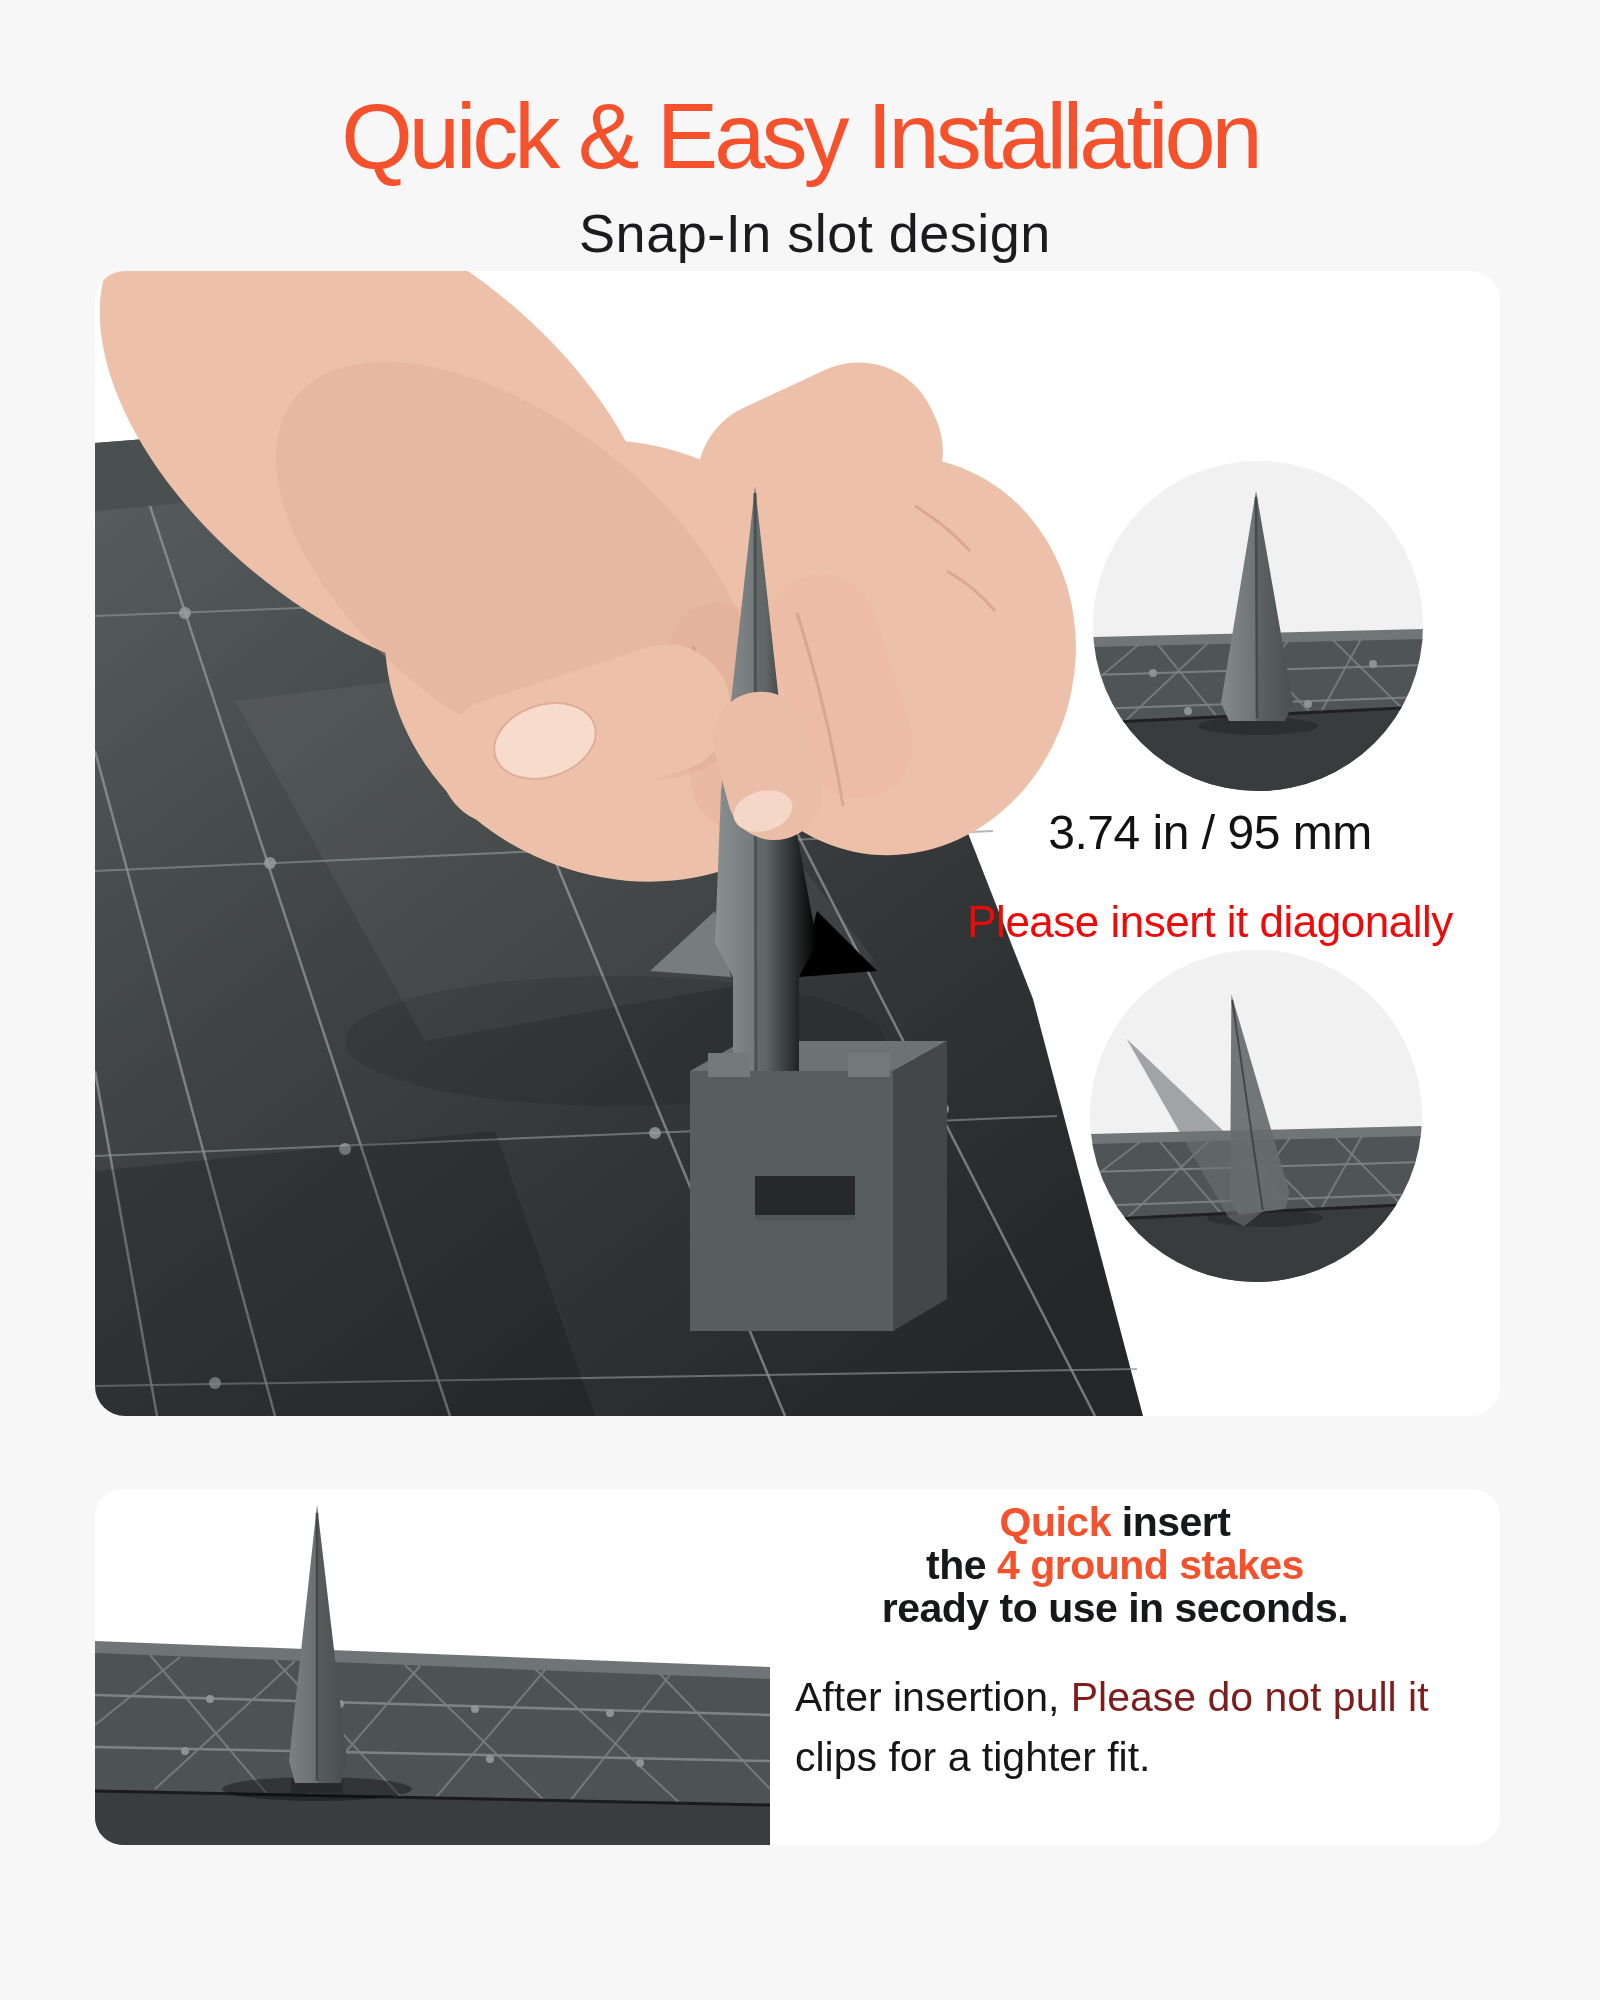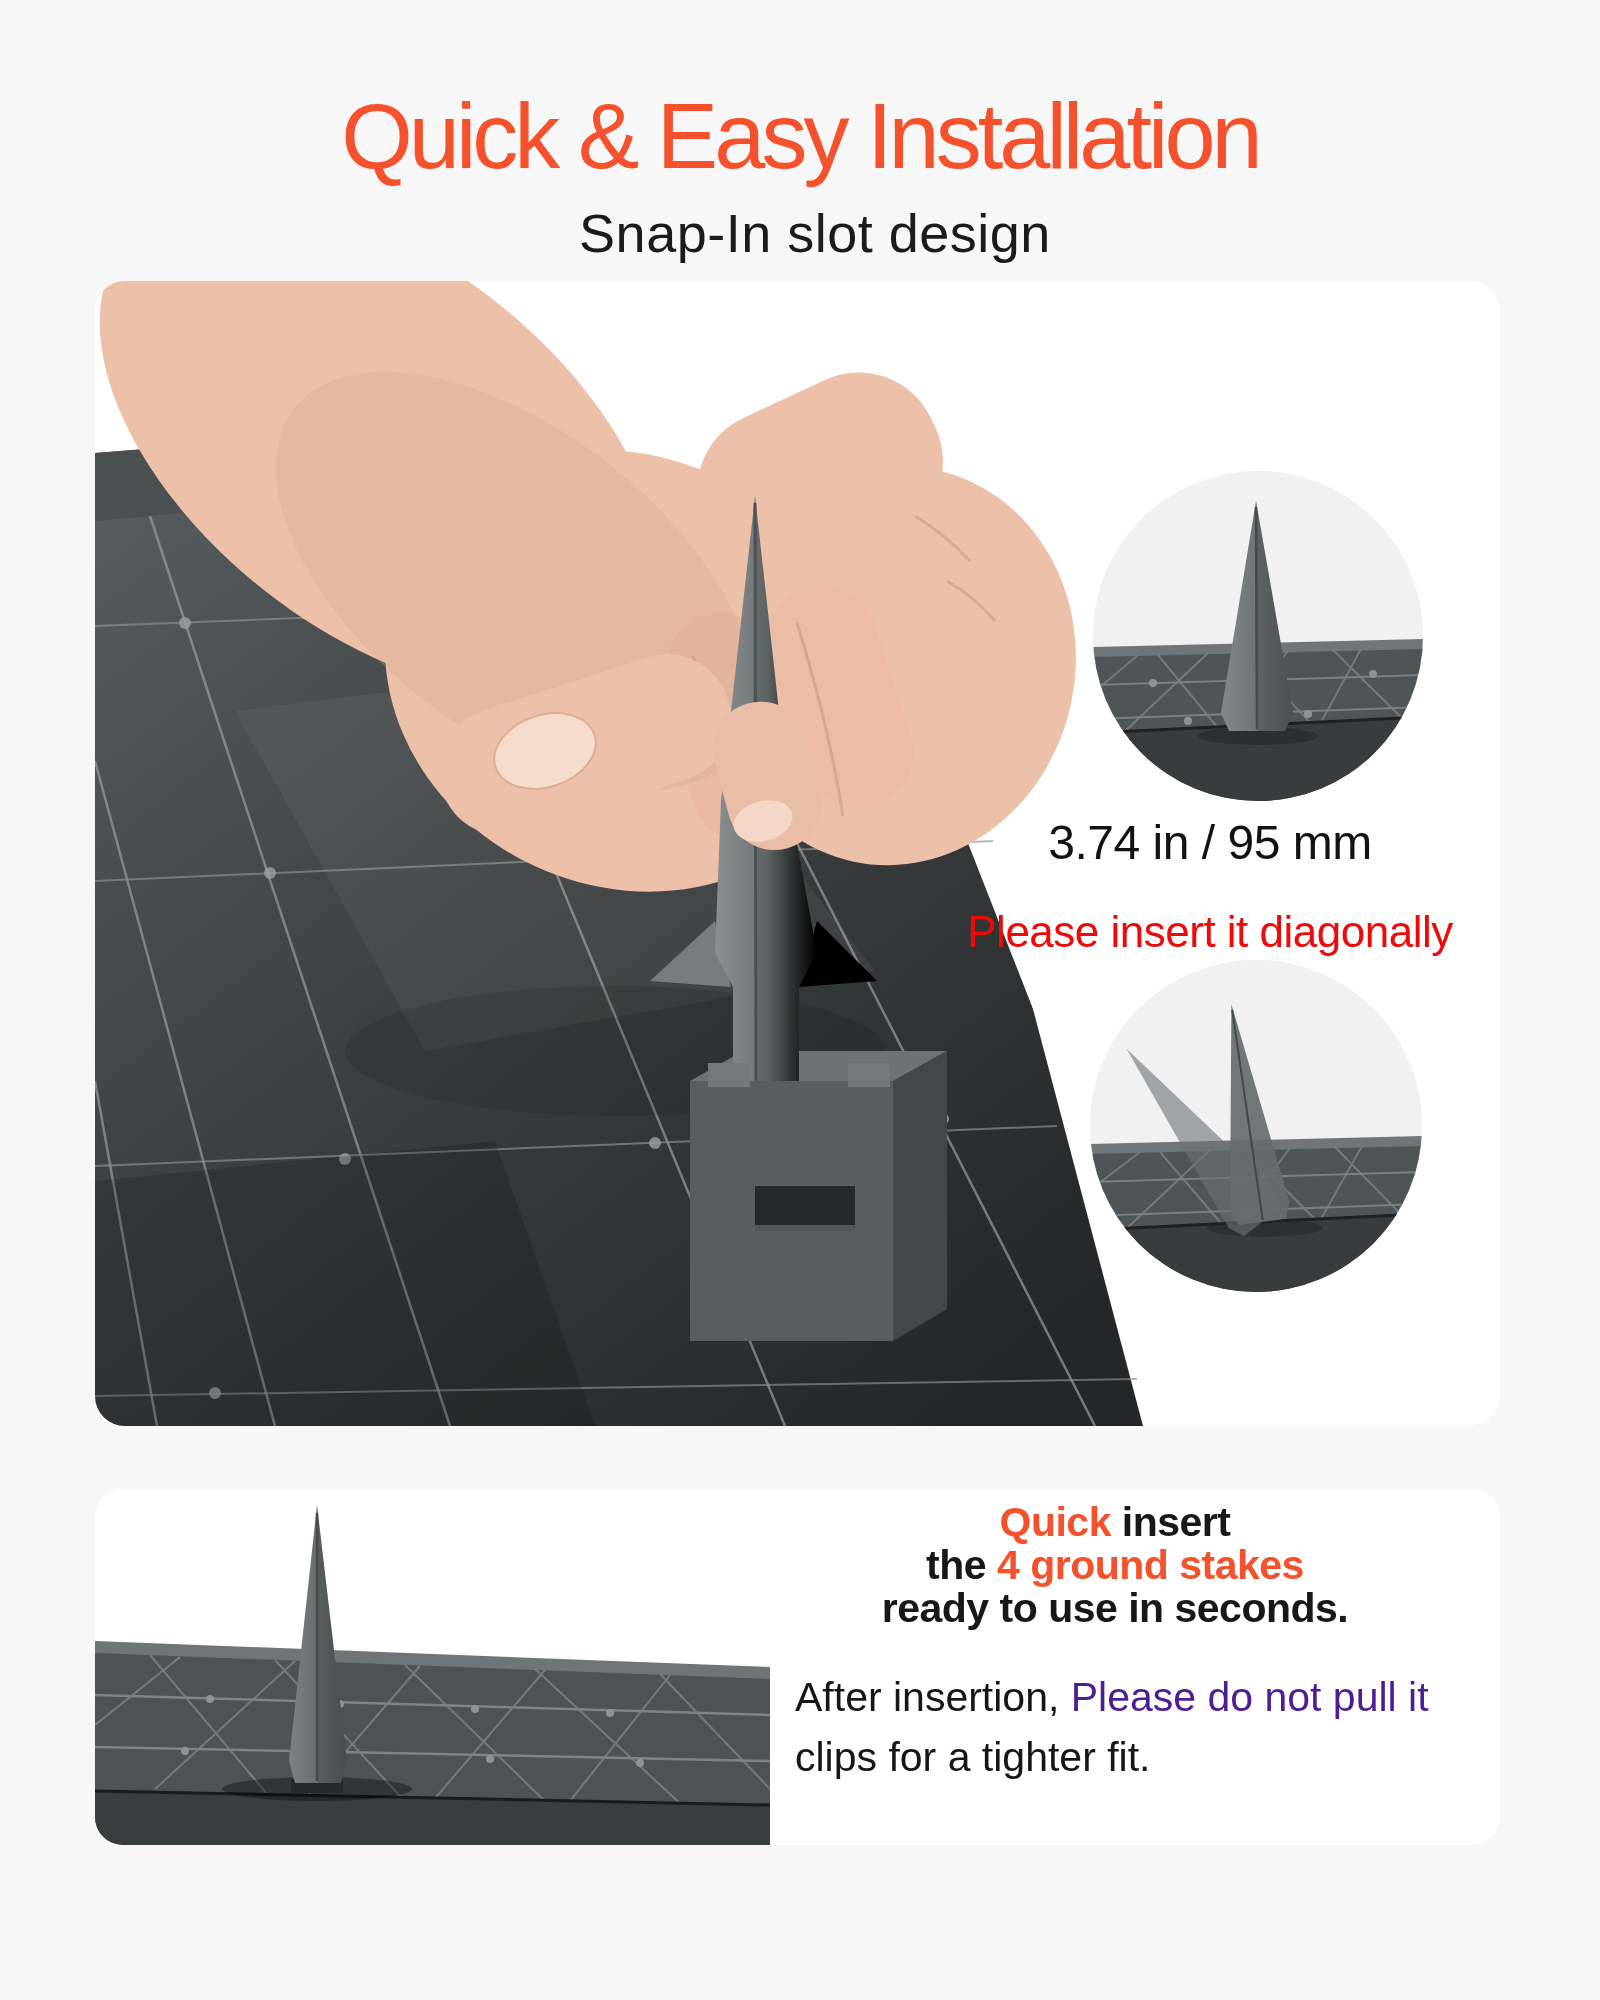--- a/index.html
+++ b/index.html
@@ -3,40 +3,40 @@
 <meta charset="utf-8">
 <style>
   html,body{margin:0;padding:0;background:#f7f7f7;}
   .page{position:relative;width:1600px;height:2000px;background:#f7f7f7;overflow:hidden;
         font-family:"Liberation Sans",sans-serif;}
   .title{position:absolute;left:0;top:84px;width:100%;text-align:center;
          font-size:92px;line-height:104px;font-weight:400;letter-spacing:-4px;color:#f4512c;}
   .subtitle{position:absolute;left:15px;top:202px;width:100%;text-align:center;
             font-size:54px;line-height:62px;font-weight:400;letter-spacing:.5px;color:#1b1b1d;}
   .card{position:absolute;background:#ffffff;overflow:hidden;}
-  .card-main{left:95px;top:281px;width:1405px;height:1145px;border-radius:30px;}
+  .card-main{left:95px;top:271px;width:1405px;height:1145px;border-radius:30px;}
   .card-bottom{left:95px;top:1489px;width:1405px;height:356px;border-radius:28px;}
   .photo-main{position:absolute;left:0;top:0;width:1405px;height:1145px;display:block;}
   .inset{position:absolute;border-radius:50%;overflow:hidden;background:#f1f1f2;}
   .inset svg{display:block;width:100%;height:100%;}
   .inset-1{left:998px;top:190px;width:330px;height:330px;}
   .inset-2{left:995px;top:679px;width:332px;height:332px;}
   .measure{position:absolute;left:765px;top:534px;width:700px;text-align:center;
            font-size:48px;font-weight:500;letter-spacing:-.5px;color:#121212;}
   .warning{position:absolute;left:765px;top:606px;width:700px;text-align:center;
            font-size:44px;font-weight:400;letter-spacing:-.5px;color:#ef0a0a;margin-top:20px;}
   .photo-bottom{position:absolute;left:0;top:0;width:675px;height:356px;}
   .photo-bottom svg{display:block;width:100%;height:100%;}
   .headline{position:absolute;left:640px;top:12px;width:760px;text-align:center;
             font-size:41px;line-height:43px;font-weight:700;letter-spacing:-.5px;color:#17181a;}
   .accent{color:#f4512c;}
   .para{position:absolute;left:700px;top:178px;width:700px;
         font-size:41px;line-height:60px;font-weight:400;color:#161616;}
   .para-line{white-space:nowrap;}
-  .red{color:#4c1d95;}
+  .red{color:#7f1d1d;}
 </style>
 </head>
 <body>
 
 <div class="page">
 
   <div class="title">Quick &amp; Easy Installation</div>
   <div class="subtitle">Snap-In slot design</div>
 
   <section class="card card-main">

